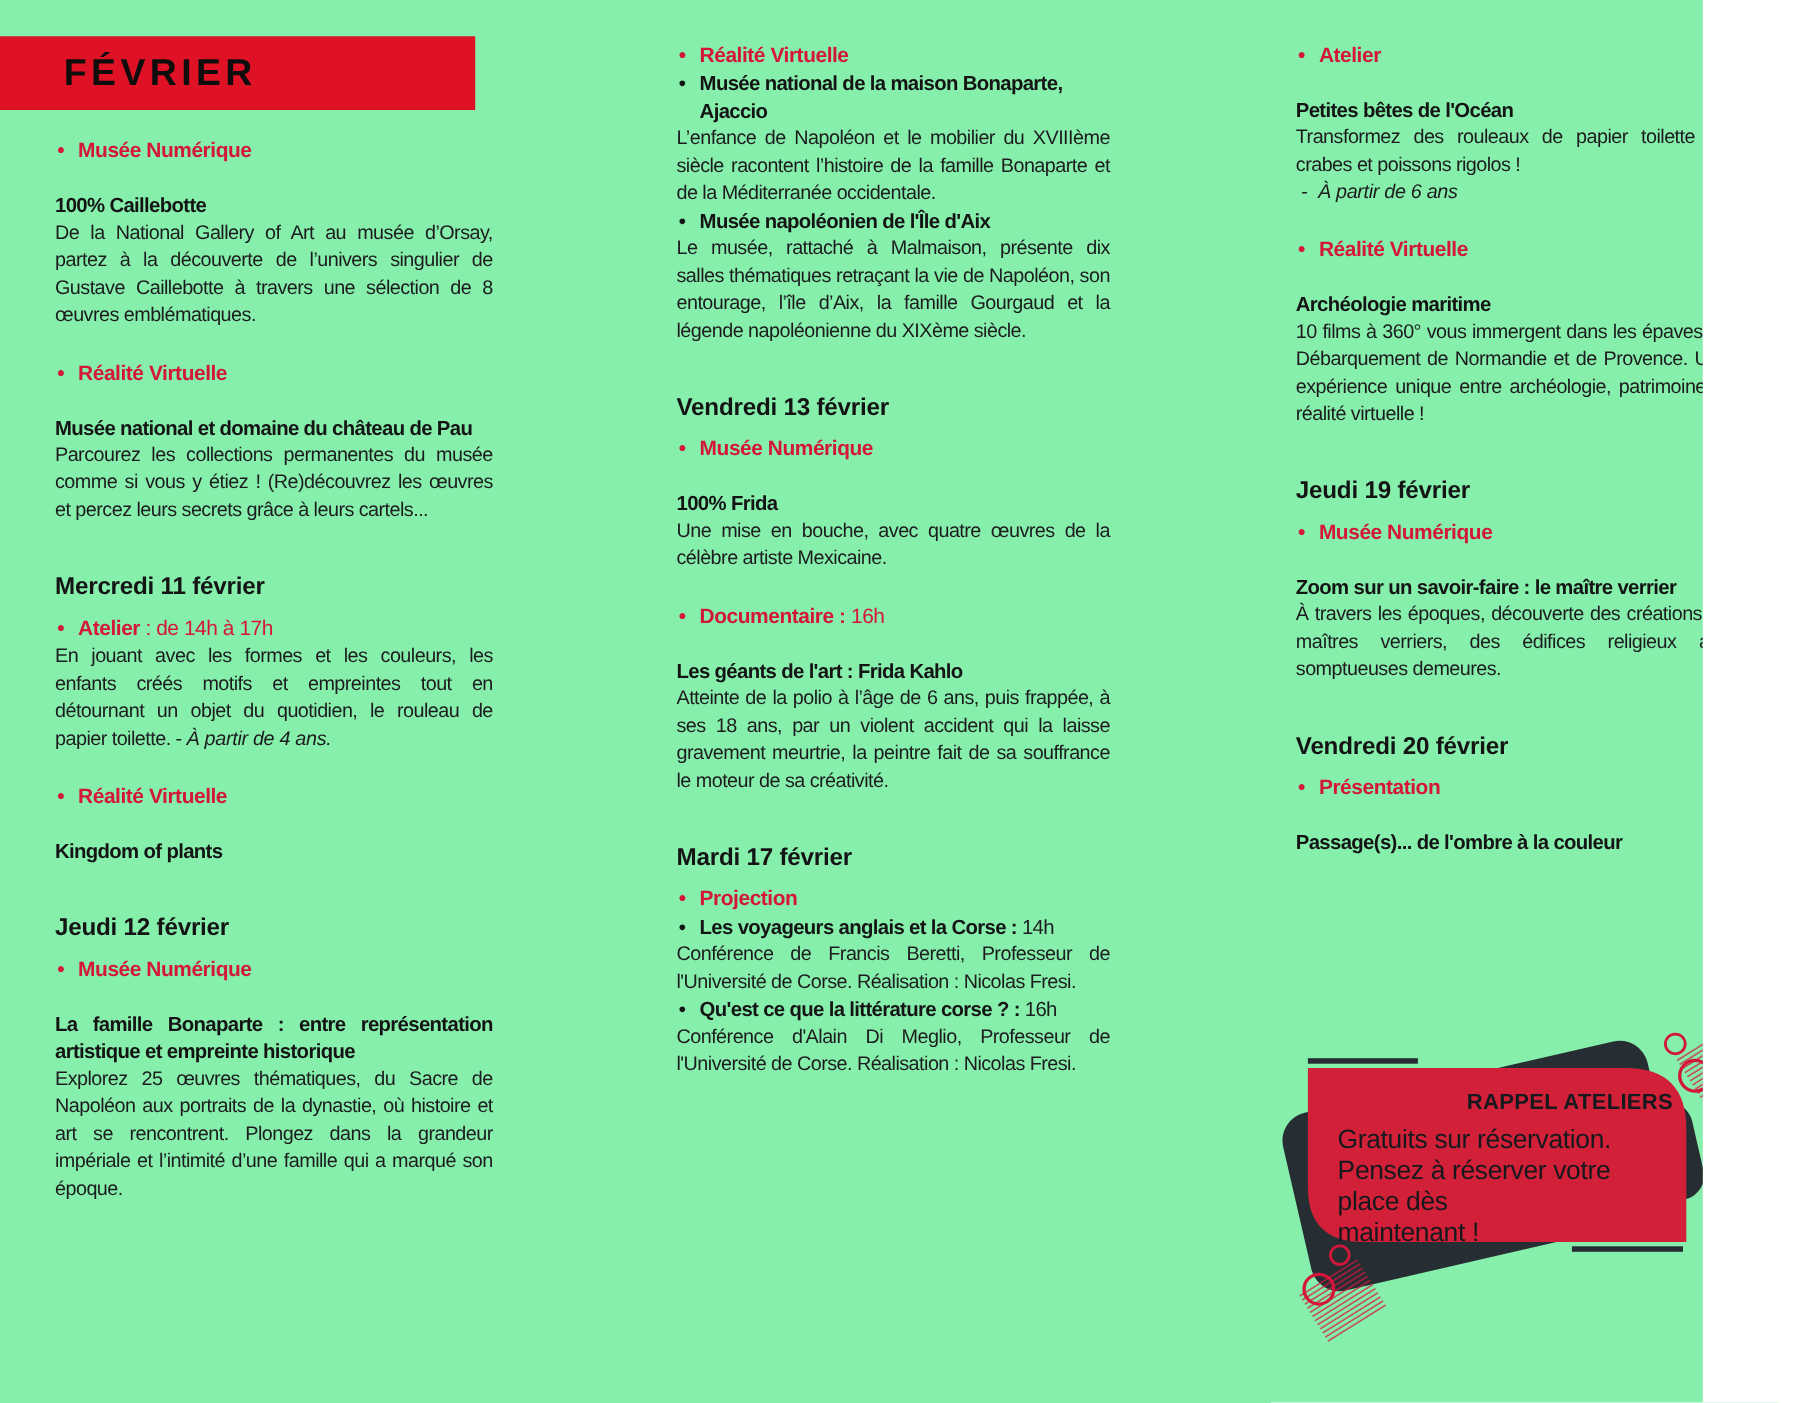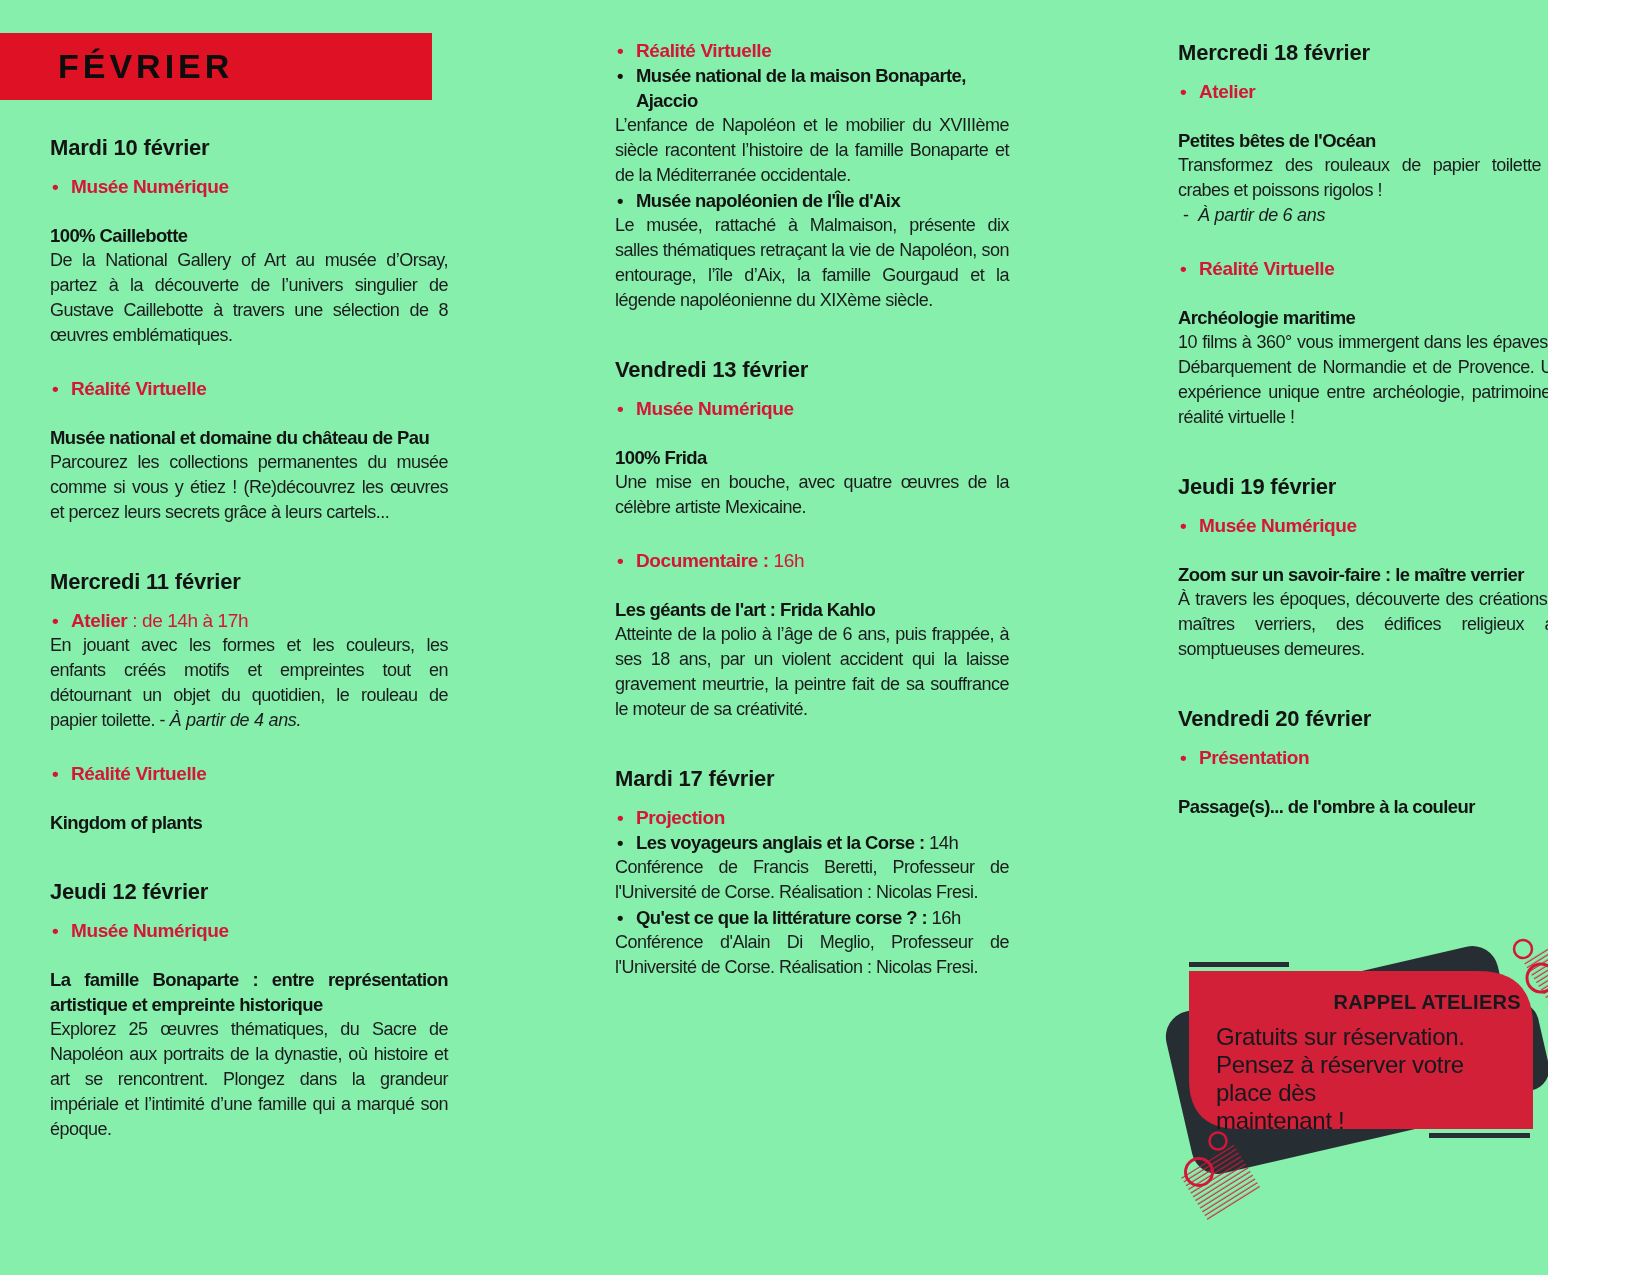--- a/index.html
+++ b/index.html
@@ -44,21 +44,20 @@
 </head>
 <body>
 
 <div class="page">
 
   <div class="banner">
     <h1>FÉVRIER</h1>
   </div>
 
   <div class="col" id="col1">
-      <h2 class="day">Mardi 10 février</h2>
       <section class="event">
         <div class="cat-line"><span class="bullet">•</span><span class="cat-label">Musée Numérique</span></div>
         <div class="title"><span>100% Caillebotte</span></div>
         <p class="body"><span>De la National Gallery of Art au musée d’Orsay, partez à la découverte de l’univers singulier de Gustave Caillebotte à travers une sélection de 8 œuvres emblématiques.</span></p>
       </section>
       <section class="event">
         <div class="cat-line"><span class="bullet">•</span><span class="cat-label">Réalité Virtuelle</span></div>
         <div class="title"><span>Musée national et domaine du château de Pau</span></div>
         <p class="body"><span>Parcourez les collections permanentes du musée comme si vous y étiez ! (Re)découvrez les œuvres et percez leurs secrets grâce à leurs cartels...</span></p>
       </section>
@@ -100,21 +99,20 @@
       <h2 class="day">Mardi 17 février</h2>
       <section class="event">
         <div class="cat-line"><span class="bullet">•</span><span class="cat-label">Projection</span></div>
         <div class="subtitle"><span class="bullet">•</span><span>Les voyageurs anglais et la Corse : </span><span class="note">14h</span></div>
         <p class="body">Conférence de Francis Beretti, Professeur de l'Université de Corse. Réalisation : Nicolas Fresi.</p>
         <div class="subtitle"><span class="bullet">•</span><span>Qu'est ce que la littérature corse ? : </span><span class="note">16h</span></div>
         <p class="body">Conférence d'Alain Di Meglio, Professeur de l'Université de Corse. Réalisation : Nicolas Fresi.</p>
       </section>
     </div>
   <div class="col" id="col3">
-      <h2 class="day">Mercredi 18 février</h2>
       <section class="event">
         <div class="cat-line"><span class="bullet">•</span><span class="cat-label">Atelier</span></div>
         <div class="title"><span>Petites bêtes de l'Océan</span></div>
         <p class="body"><span>Transformez des rouleaux de papier toilette en crabes et poissons rigolos !</span></p>
         <div class="dash-line"><span class="dash">-&nbsp;&nbsp;</span><em>À partir de 6 ans</em></div>
       </section>
       <section class="event">
         <div class="cat-line"><span class="bullet">•</span><span class="cat-label">Réalité Virtuelle</span></div>
         <div class="title"><span>Archéologie maritime</span></div>
         <p class="body"><span>10 films à 360° vous immergent dans les épaves du Débarquement de Normandie et de Provence. Une expérience unique entre archéologie, patrimoine et réalité virtuelle !</span></p>

